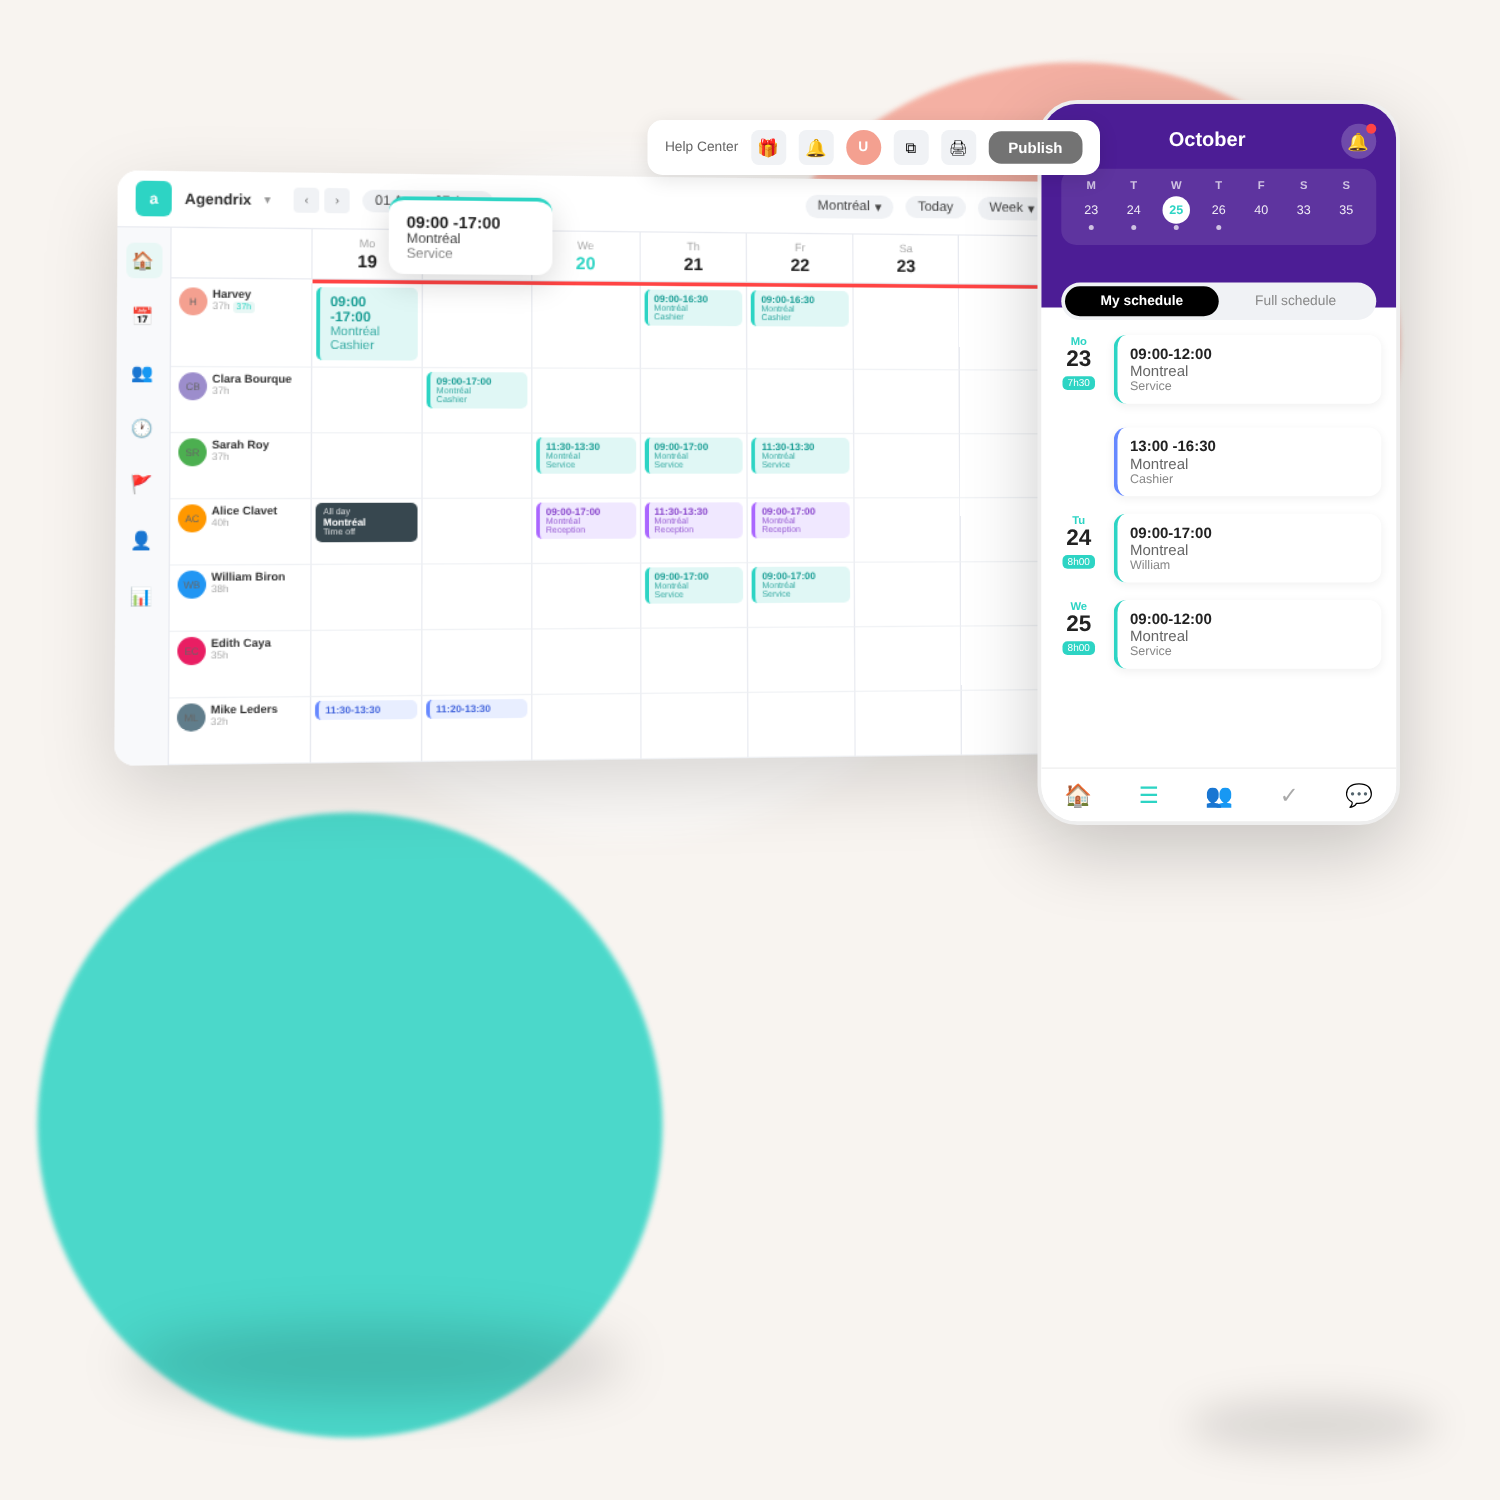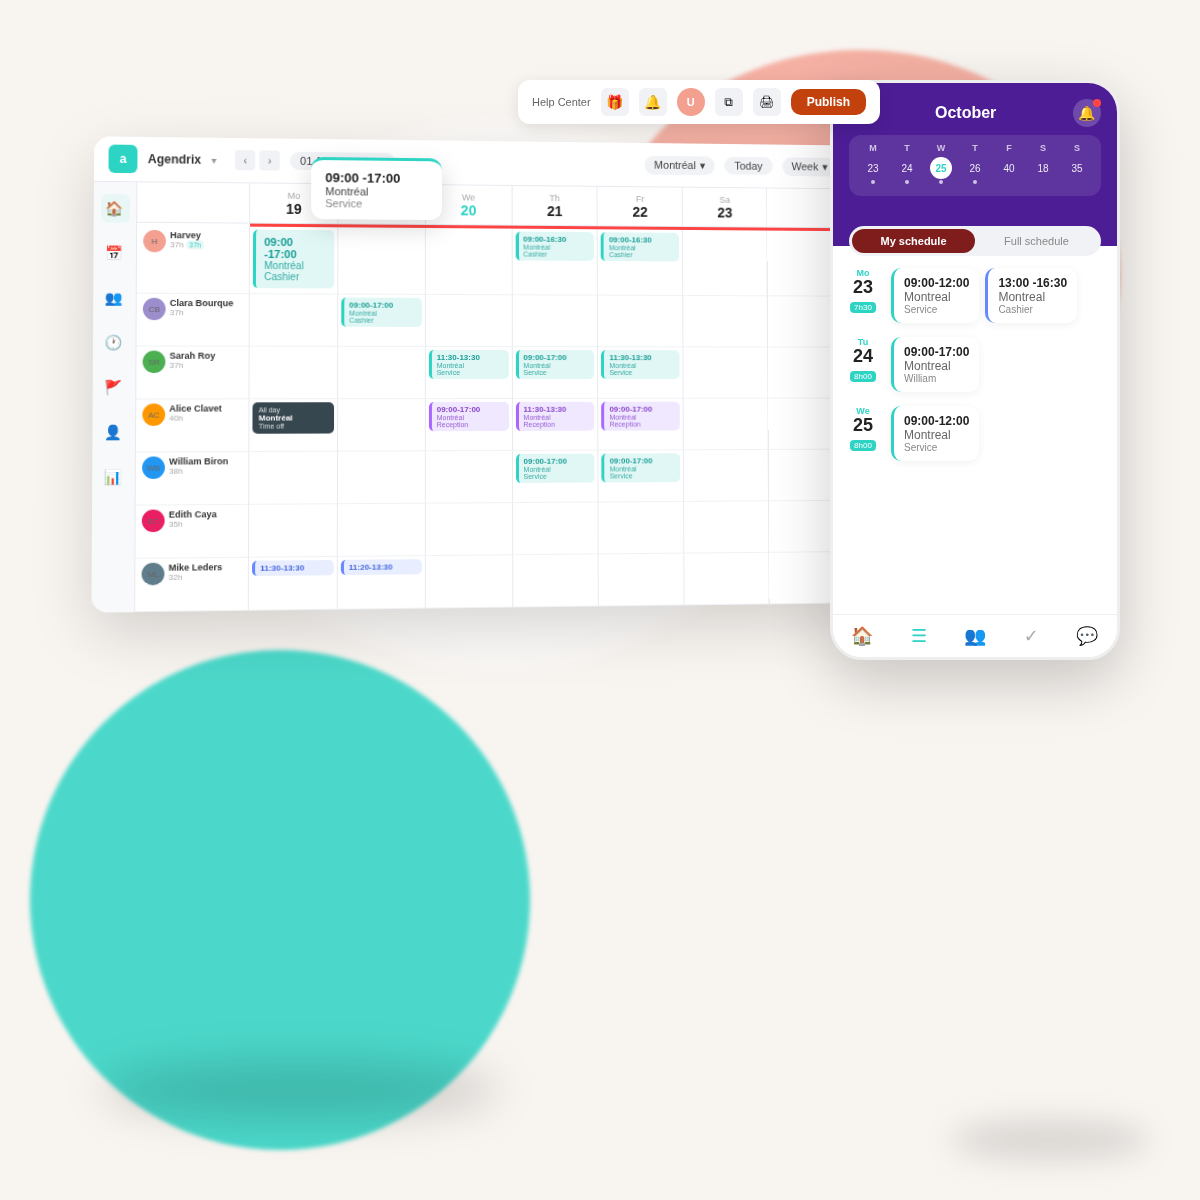--- a/index.html
+++ b/index.html
@@ -381,21 +381,21 @@
       height: 28px;
       border-radius: 6px;
       background: #f0f2f5;
       display: flex;
       align-items: center;
       justify-content: center;
       font-size: 14px;
       cursor: pointer;
     }
     .publish-btn {
-      background: #c2410c;
+      background: #737373;
       color: white;
       border: none;
       border-radius: 10px;
       padding: 6px 16px;
       font-size: 12px;
       font-weight: 600;
       cursor: pointer;
     }
     .avatar-circle {
       width: 28px;
@@ -528,21 +528,21 @@
     .schedule-tab {
       flex: 1;
       text-align: center;
       padding: 6px 8px;
       font-size: 11px;
       border-radius: 16px;
       cursor: pointer;
       color: #888;
     }
     .schedule-tab.active {
-      background: #7f1d1d;
+      background: #000000;
       color: white;
       font-weight: 600;
     }
 
     
     .mobile-schedule {
       padding: 12px;
       overflow-y: auto;
       max-height: 340px;
     }
@@ -573,21 +573,22 @@
       color: white;
       background: #2dd4c4;
       border-radius: 4px;
       padding: 1px 4px;
       margin-top: 2px;
       display: inline-block;
     }
     .day-shifts {
       flex: 1;
       display: flex;
-      gap: 6px;
+      flex-direction: column;
+      gap: 19px;
     }
     .mobile-shift-card {
       background: white;
       border-radius: 10px;
       padding: 8px 10px;
       box-shadow: 0 2px 8px rgba(0,0,0,0.06);
       border-left: 3px solid #2dd4c4;
     }
     .mobile-shift-card.cashier {
       border-left-color: #6688ff;
@@ -657,21 +658,21 @@
 
 <div class="bg-blob-teal"></div>
 <div class="bg-blob-salmon"></div>
 <div class="bg-blob-light"></div>
 
 <div class="shadow-blur"></div>
 <div class="shadow-blur-mobile"></div>
 
 <div class="main-container">
 
-  <div class="header-bar" style="top:0; right:220px; z-index:300;">
+  <div class="header-bar" style="top:16px; right:220px; z-index:300;">
     <span class="help-text">Help Center</span>
     <div class="icon-btn">🎁</div>
     <div class="icon-btn">🔔</div>
     <div class="avatar-circle">U</div>
     <div class="icon-btn" style="background:#f0f2f5; font-size:12px;">⧉</div>
     <div class="icon-btn" style="font-size:12px;">🖨</div>
     <button class="publish-btn">Publish</button>
   </div>
 
   <div class="desktop-app">
@@ -999,21 +1000,21 @@
             <div class="event-dot"></div>
           </div>
           <div class="mini-cal-day-wrap">
             <div class="mini-cal-day">26</div>
             <div class="event-dot"></div>
           </div>
           <div class="mini-cal-day-wrap">
             <div class="mini-cal-day">40</div>
           </div>
           <div class="mini-cal-day-wrap">
-            <div class="mini-cal-day">18</div>
+            <div class="mini-cal-day">33</div>
           </div>
           <div class="mini-cal-day-wrap">
             <div class="mini-cal-day">35</div>
           </div>
         </div>
       </div>
     </div>
 
     <div class="schedule-tabs">
       <div class="schedule-tab active">My schedule</div>

